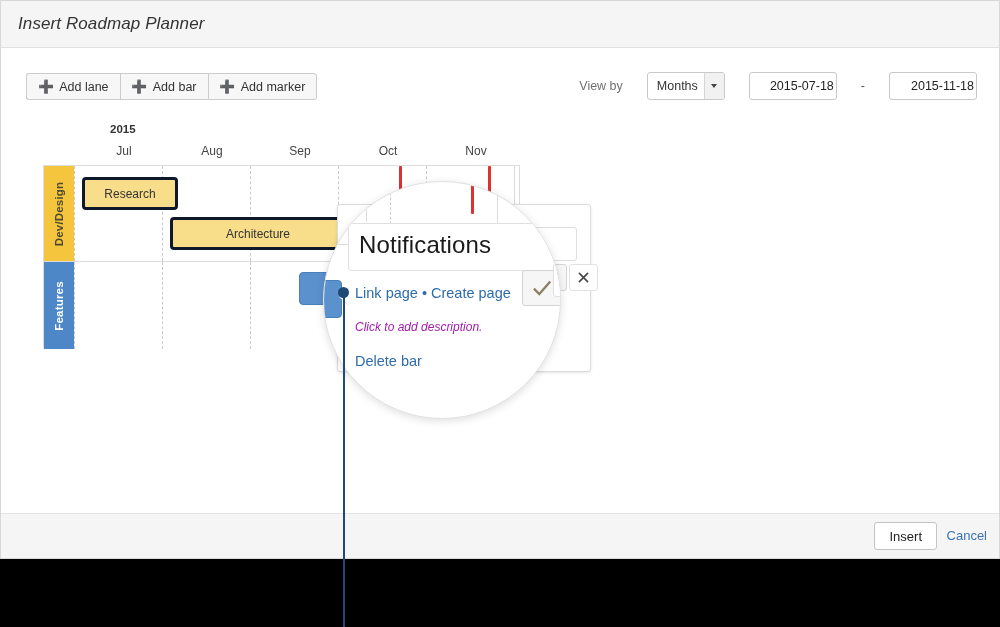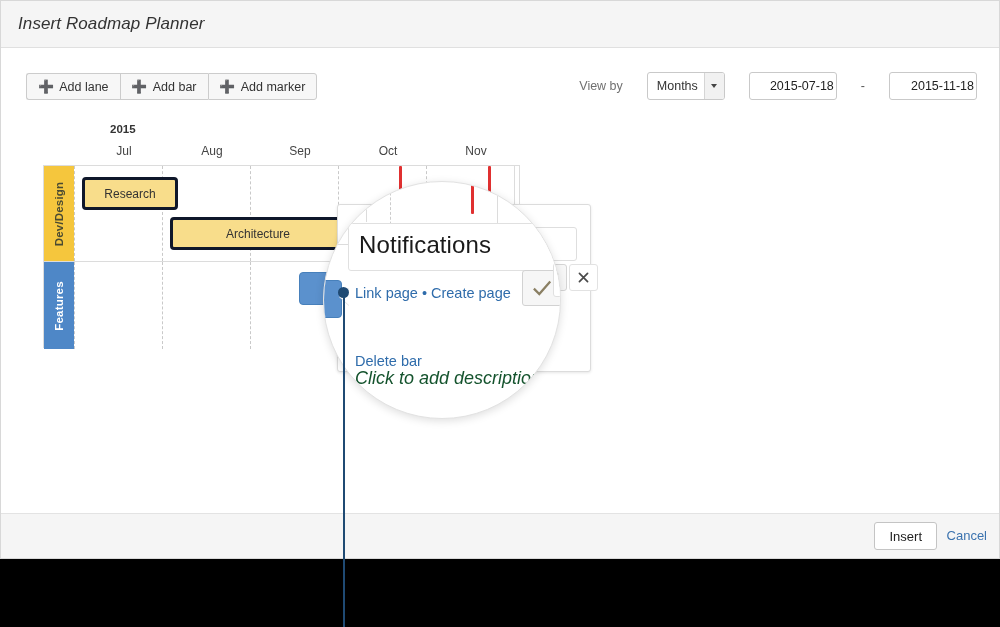--- a/index.html
+++ b/index.html
@@ -353,26 +353,25 @@
     font-size: 14.5px;
     color: #3b73af;
     white-space: nowrap;
   }
   #mag-links a { color: #2f6cab; text-decoration: none; cursor: pointer; }
   #mag-links .sep { color: #2f6cab; margin: 0 4px; }
   #mag-desc {
     position: absolute;
     left: 31px;
     top: 138px;
-    font-size: 18px;
+    font-size: 12px;
     font-style: italic;
-    color: #14532d;
+    color: #a21caf;
     white-space: nowrap;
     cursor: pointer;
-    margin-top: 48px;
   }
   #mag-delete {
     position: absolute;
     left: 31px;
     top: 171px;
     font-size: 14.5px;
     color: #2f6cab;
     text-decoration: none;
     cursor: pointer;
     white-space: nowrap;

